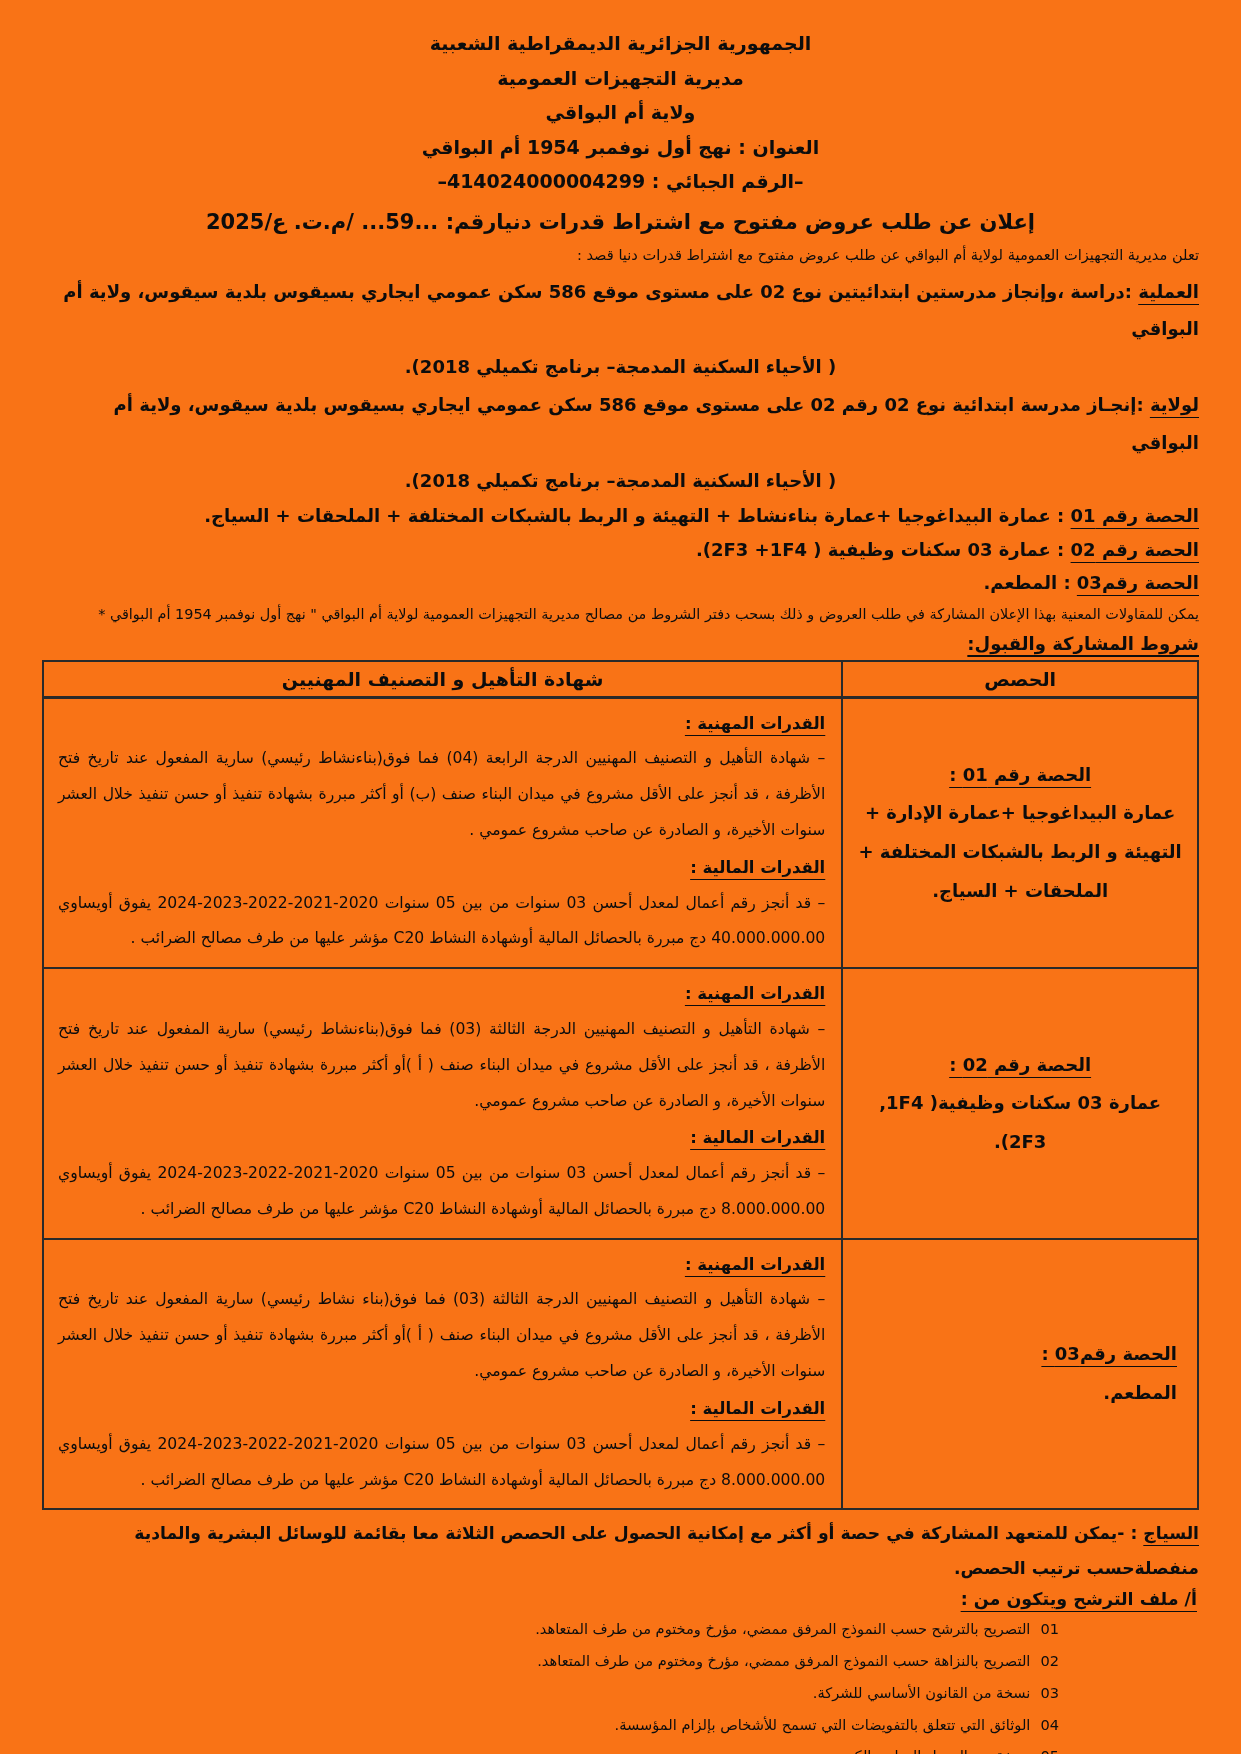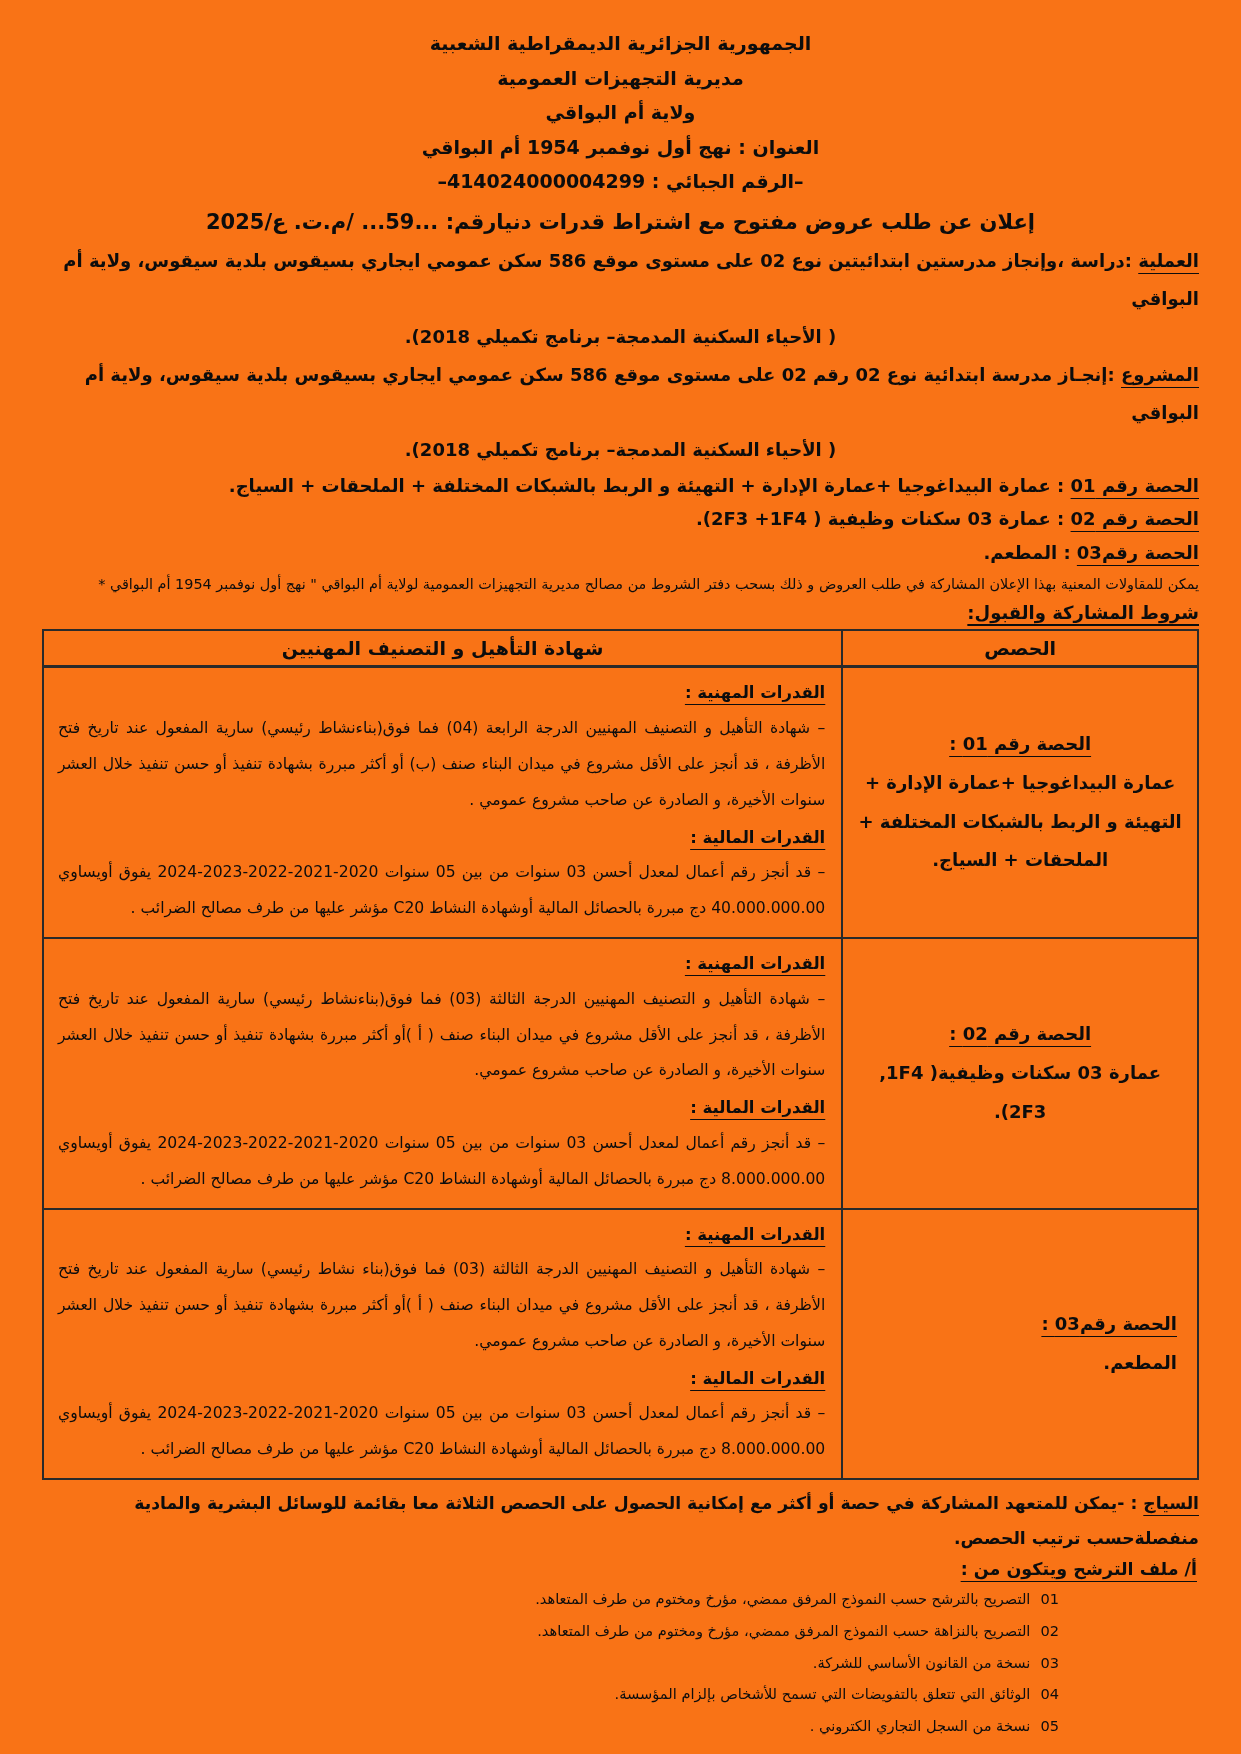--- a/index.html
+++ b/index.html
@@ -70,28 +70,29 @@
 <div class="page">
 
   <div class="h-line">الجمهورية الجزائرية الديمقراطية الشعبية</div>
   <div class="h-line">مديرية التجهيزات العمومية</div>
   <div class="h-line">ولاية أم البواقي</div>
   <div class="h-line">العنوان : نهج أول نوفمبر 1954 أم البواقي</div>
   <div class="h-line">–الرقم الجبائي : 414024000004299–</div>
 
   <div class="doc-title">إعلان عن طلب عروض مفتوح مع اشتراط قدرات دنيارقم: ...59... /م.ت. ع/2025</div>
 
+  <div class="intro">تعلن مديرية التجهيزات العمومية لولاية أم البواقي عن طلب عروض مفتوح مع اشتراط قدرات دنيا قصد :</div>
 
   <p class="para"><span class="plabel">العملية</span><span> :دراسة ،وإنجاز مدرستين ابتدائيتين نوع 02 على مستوى موقع 586 سكن عمومي ايجاري بسيقوس بلدية سيقوس، ولاية أم البواقي</span></p>
   <div class="para-c">( الأحياء السكنية المدمجة– برنامج تكميلي 2018).</div>
 
-  <p class="para"><span class="plabel">المشروع</span><span> :إنجـاز مدرسة ابتدائية نوع 02 رقم 02 على مستوى موقع 586 سكن عمومي ايجاري بسيقوس بلدية سيقوس، ولاية أم البواقي</span></p>
+  <p class="para"><span class="plabel">لولاية</span><span> :إنجـاز مدرسة ابتدائية نوع 02 رقم 02 على مستوى موقع 586 سكن عمومي ايجاري بسيقوس بلدية سيقوس، ولاية أم البواقي</span></p>
   <div class="para-c">( الأحياء السكنية المدمجة– برنامج تكميلي 2018).</div>
 
-  <div class="lot-line"><span class="plabel">الحصة رقم 01</span><span> : عمارة البيداغوجيا +عمارة الإدارة + التهيئة و الربط بالشبكات المختلفة + الملحقات + السياج.</span></div>
+  <div class="lot-line"><span class="plabel">الحصة رقم 01</span><span> : عمارة البيداغوجيا +عمارة بناءنشاط + التهيئة و الربط بالشبكات المختلفة + الملحقات + السياج.</span></div>
   <div class="lot-line"><span class="plabel">الحصة رقم 02</span><span> : عمارة 03 سكنات وظيفية ( 1F4+‏ 2F3).</span></div>
   <div class="lot-line"><span class="plabel">الحصة رقم03</span><span> : المطعم.</span></div>
 
   <p class="withdraw">يمكن للمقاولات المعنية بهذا الإعلان المشاركة في طلب العروض و ذلك بسحب دفتر الشروط من مصالح مديرية التجهيزات العمومية لولاية أم البواقي " نهج أول نوفمبر 1954 أم البواقي *</p>
 
   <div class="cond-title u">شروط المشاركة والقبول:</div>
 
   <table class="cond">
     <colgroup>
         <col class="c-lots">

